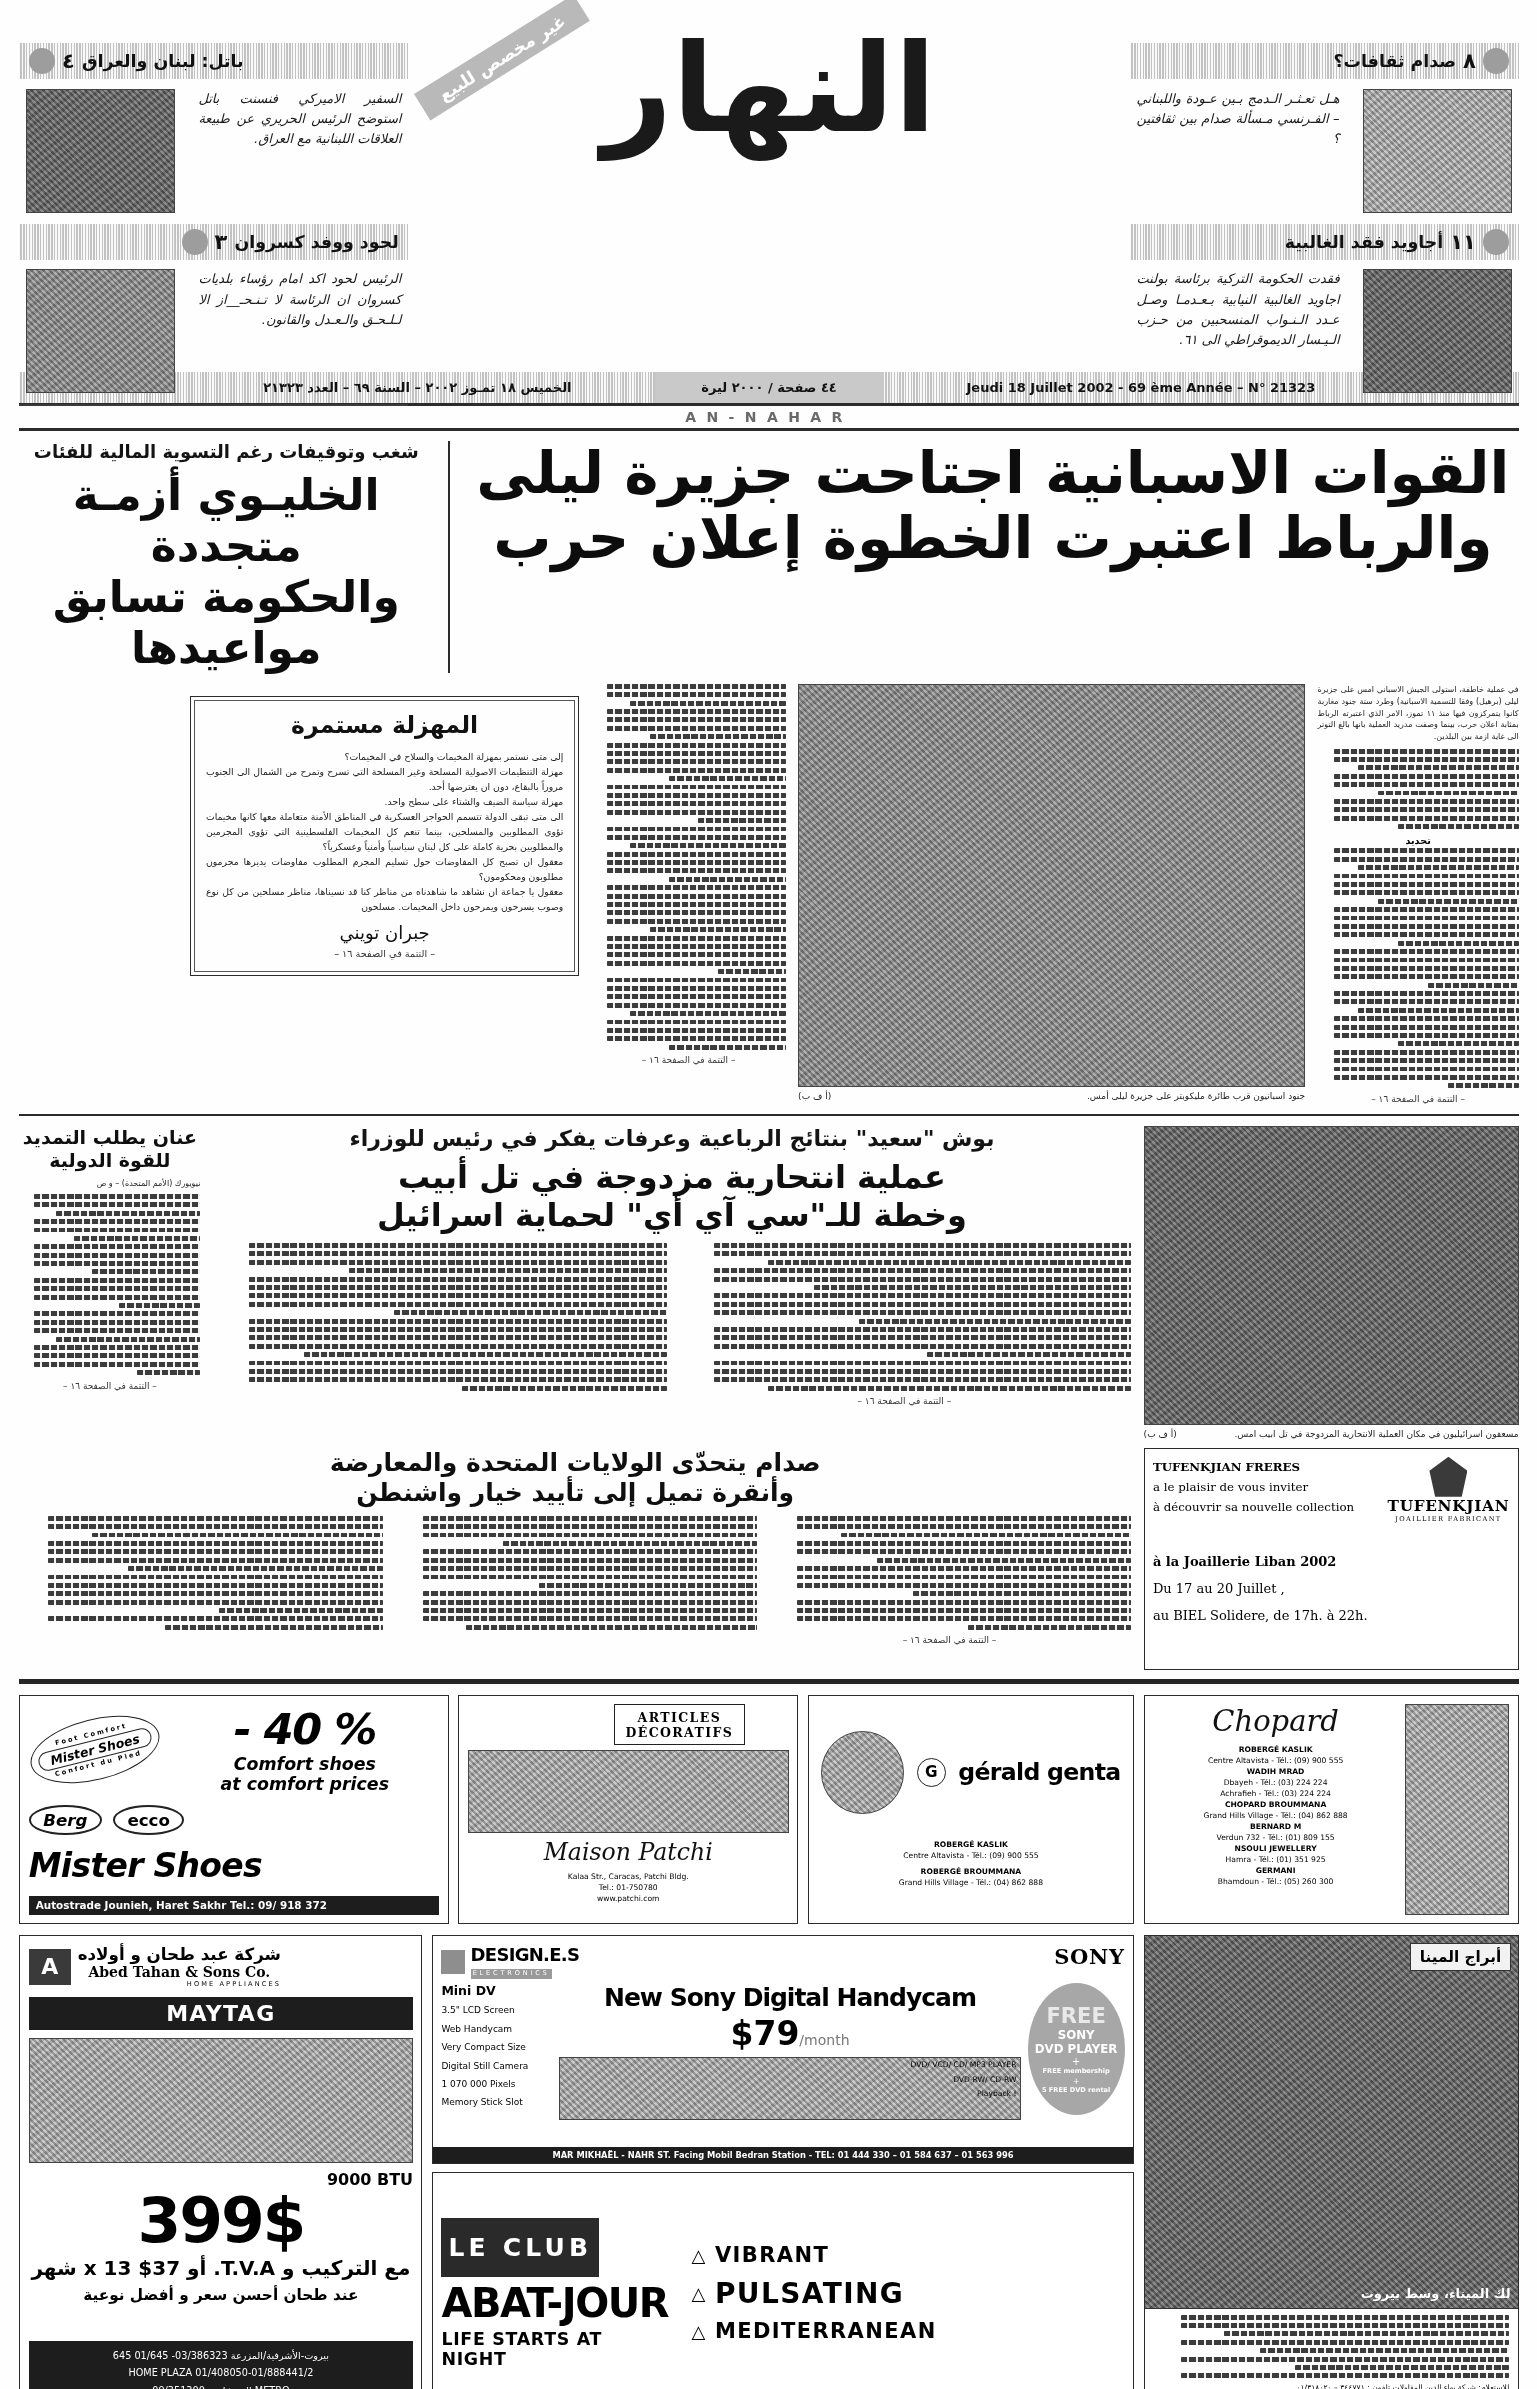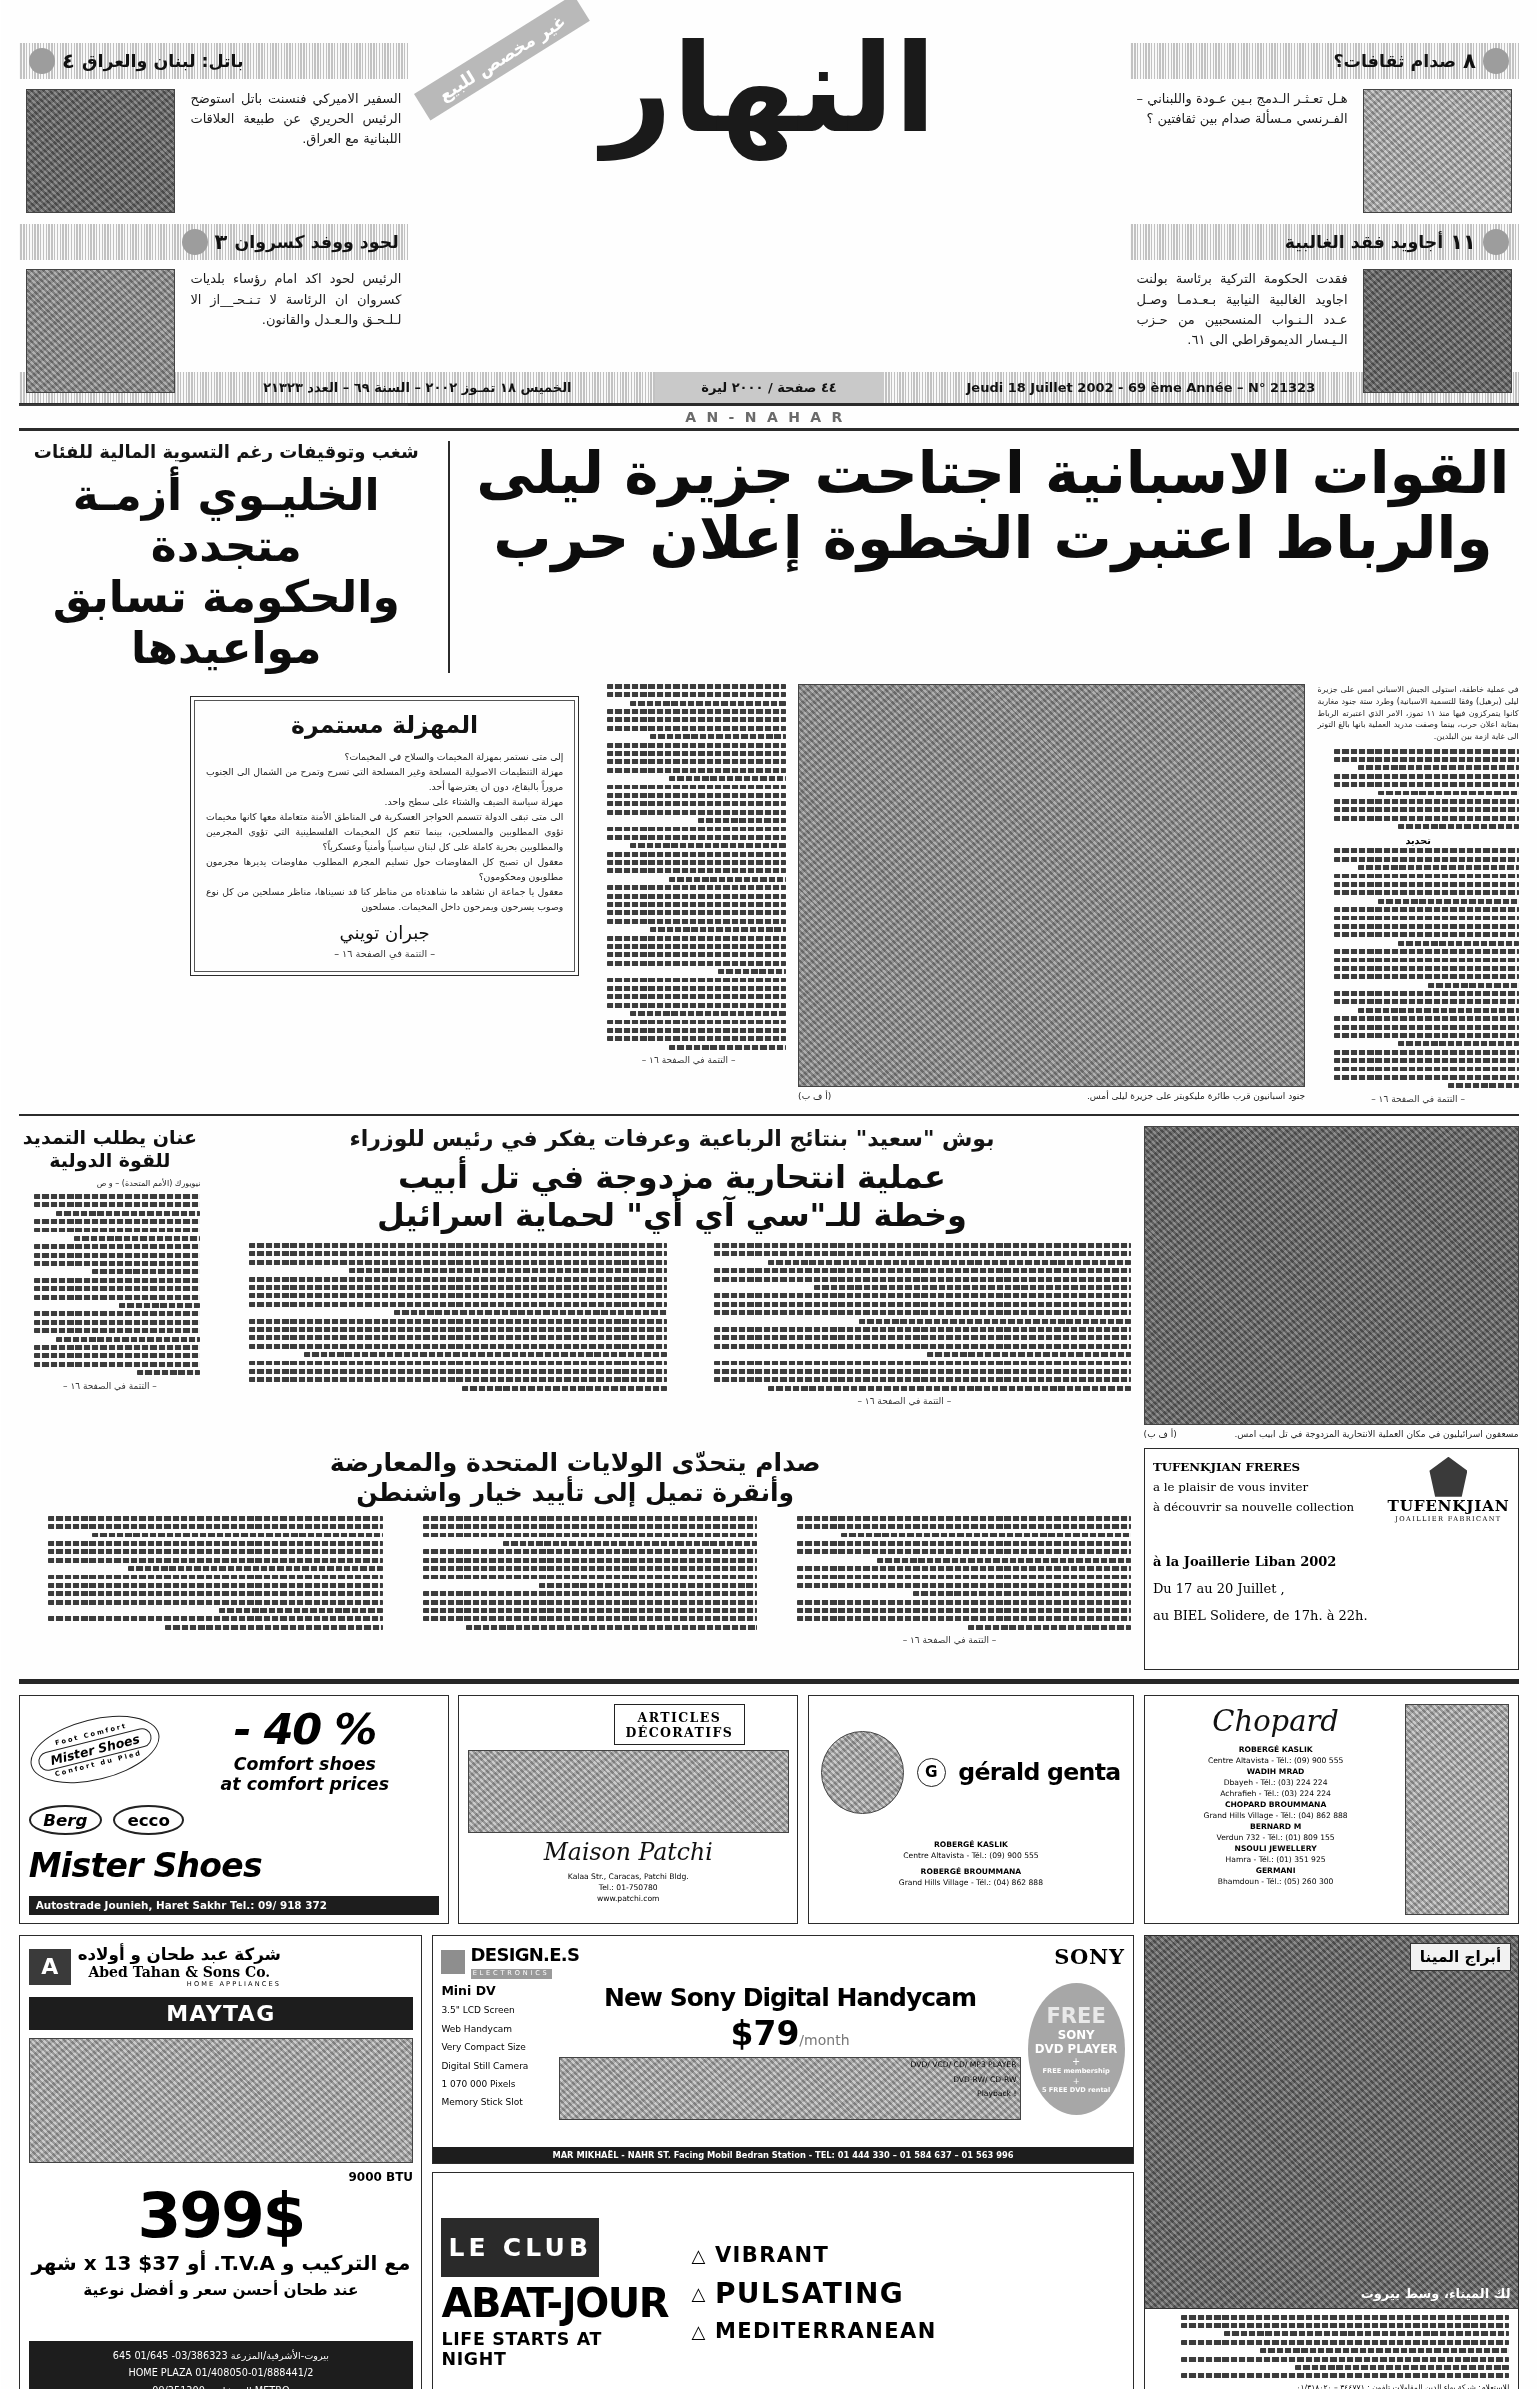--- a/index.html
+++ b/index.html
@@ -52,21 +52,21 @@
   .topstrip { display:flex; align-items:flex-start; justify-content:space-between; height: 368px; position:relative; padding-top:43px; }
   .teasercol { width: 389px; }
   .teaser { margin-bottom: 11px; }
   .teaser-head {
     display:flex; align-items:center; gap:7px; height:36px; padding:0 9.7px;
   }
   .teaser-head.halftone { }
   .teaser-title { font-size: 17.4px; font-weight: 700; color:#111; letter-spacing:-0.3px; }
   .teaser-num { font-size: 21px; font-weight: 700; color:#111; }
   .teaser-dot { width:26px; height:26px; border-radius:50%; background:#9d9d9d; flex:0 0 auto; }
-  .teaser-body { display:flex; gap:15px; padding:9.7px 7px 0 7px; }
+  .teaser-body { display:flex; gap:23px; padding:9.7px 7px 0 7px;font-style:italic; }
   .teaser-txt { font-size:13px; line-height:1.55; color:#1a1a1a; text-align:justify; flex:1; }
   .teaser-pic { width:149px; height:124px; flex:0 0 auto; }
 
   
   .masthead { position:absolute; left:0; right:0; top:28px; text-align:center; pointer-events:none; }
   .nahar-logo {
     font-family:"DejaVu Sans", sans-serif; font-size:122px; font-weight:700; color:#1a1a1a;
     line-height:1; letter-spacing:-4.2px; direction:rtl;
   }
   .stamp {
@@ -719,21 +719,21 @@
             <div class="ltr serif" style="font-size:14px;font-weight:700;text-align:center">Abed Tahan &amp; Sons Co.</div>
             <div class="ltr xtiny" style="letter-spacing:2.1px;text-align:right">HOME APPLIANCES</div>
           </div>
           <div style="width:42px;height:36px;background:#3a3a3a;color:#fff;display:flex;align-items:center;justify-content:center;font-size:22px;font-weight:700">A</div>
         </div>
 
         <div class="badge-dark ltr" style="margin-top:7px;padding:4.2px 9.7px;font-size:22px;font-weight:700;letter-spacing:1.4px;text-align:center">MAYTAG</div>
 
         <div class="photo light" style="margin-top:8.3px;height:125px"></div>
 
-        <div class="ltr" style="text-align:right;font-size:12px;font-weight:700;margin-top:7px">9000 BTU</div>
+        <div class="ltr" style="text-align:right;font-size:16px;font-weight:700;margin-top:7px">9000 BTU</div>
 
         <div style="text-align:center;font-size:63px;font-weight:700;letter-spacing:-2.1px;line-height:1">399$</div>
 
         <div class="center" style="font-size:20px;font-weight:700;margin-top:4.2px">مع التركيب و T.V.A. أو 37$ x 13 شهر</div>
         <div class="center" style="font-size:15.3px;font-weight:700;margin-top:5.6px">عند طحان أحسن سعر و أفضل نوعية</div>
 
         <div class="badge-dark" style="margin-top:auto;padding:5.6px 7px;font-size:9.7px;line-height:1.8;text-align:center">
           <div>بيروت-الأشرفية/المزرعة  03/386323- 01/645 645</div>
           <div>HOME PLAZA  01/408050-01/888441/2</div>
           <div>METRO  الحمشارين 09/351300</div>

